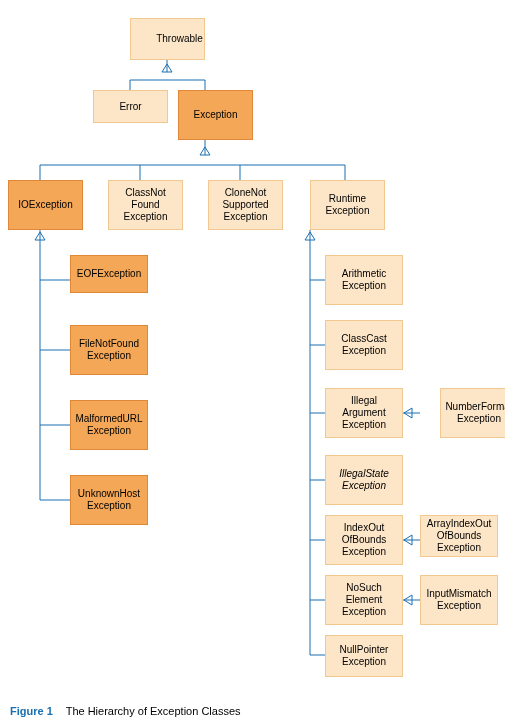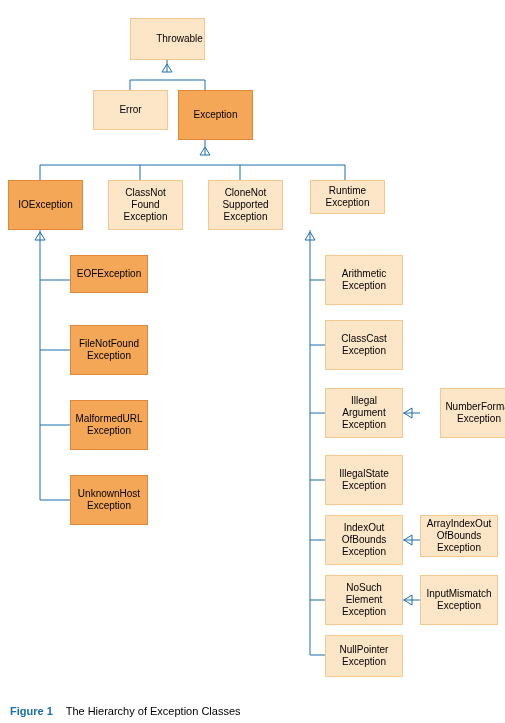--- a/index.html
+++ b/index.html
@@ -102,37 +102,37 @@
     <path d="M412,535 L404,540 L412,545 Z"></path>
     <line x1="403" y1="600" x2="420" y2="600"></line>
     <path d="M412,595 L404,600 L412,605 Z"></path>
   </g>
 </svg>
 
 <div class="box light" style="left:130px; top:18px; width:75px; height:42px;padding-left:28px;">
     <span>Throwable</span>
   </div>
 
-<div class="box light" style="left:93px; top:90px; width:75px; height:40px;">
+<div class="box light" style="left:93px; top:90px; width:75px; height:33px;">
     <span>Error</span>
   </div>
 <div class="box dark" style="left:178px; top:90px; width:75px; height:50px;">
     <span>Exception</span>
   </div>
 
 <div class="box dark" style="left:8px; top:180px; width:75px; height:50px;justify-content:center;">
     <span>IOException</span>
   </div>
 <div class="box light" style="left:108px; top:180px; width:75px; height:50px;">
     <span>ClassNot<br>Found<br>Exception</span>
   </div>
 <div class="box light" style="left:208px; top:180px; width:75px; height:50px;">
     <span>CloneNot<br>Supported<br>Exception</span>
   </div>
-<div class="box light" style="left:310px; top:180px; width:75px; height:34px;">
+<div class="box light" style="left:310px; top:180px; width:75px; height:50px;">
     <span>Runtime<br>Exception</span>
   </div>
 
 <div class="box dark" style="left:70px; top:255px; width:78px; height:38px;">
     <span>EOFException</span>
   </div>
 <div class="box dark" style="left:70px; top:325px; width:78px; height:50px;">
     <span>FileNotFound<br>Exception</span>
   </div>
 <div class="box dark" style="left:70px; top:400px; width:78px; height:50px;">
@@ -144,21 +144,21 @@
 
 <div class="box light" style="left:325px; top:255px; width:78px; height:50px;">
     <span>Arithmetic<br>Exception</span>
   </div>
 <div class="box light" style="left:325px; top:320px; width:78px; height:50px;">
     <span>ClassCast<br>Exception</span>
   </div>
 <div class="box light" style="left:325px; top:388px; width:78px; height:50px;">
     <span>Illegal<br>Argument<br>Exception</span>
   </div>
-<div class="box light" style="left:325px; top:455px; width:78px; height:50px;">
+<div class="box light" style="left:325px; top:455px; width:78px; height:50px;font-style:italic;">
     <span>IllegalState<br>Exception</span>
   </div>
 <div class="box light" style="left:325px; top:515px; width:78px; height:50px;">
     <span>IndexOut<br>OfBounds<br>Exception</span>
   </div>
 <div class="box light" style="left:325px; top:575px; width:78px; height:50px;">
     <span>NoSuch<br>Element<br>Exception</span>
   </div>
 <div class="box light" style="left:325px; top:635px; width:78px; height:42px;">
     <span>NullPointer<br>Exception</span>

